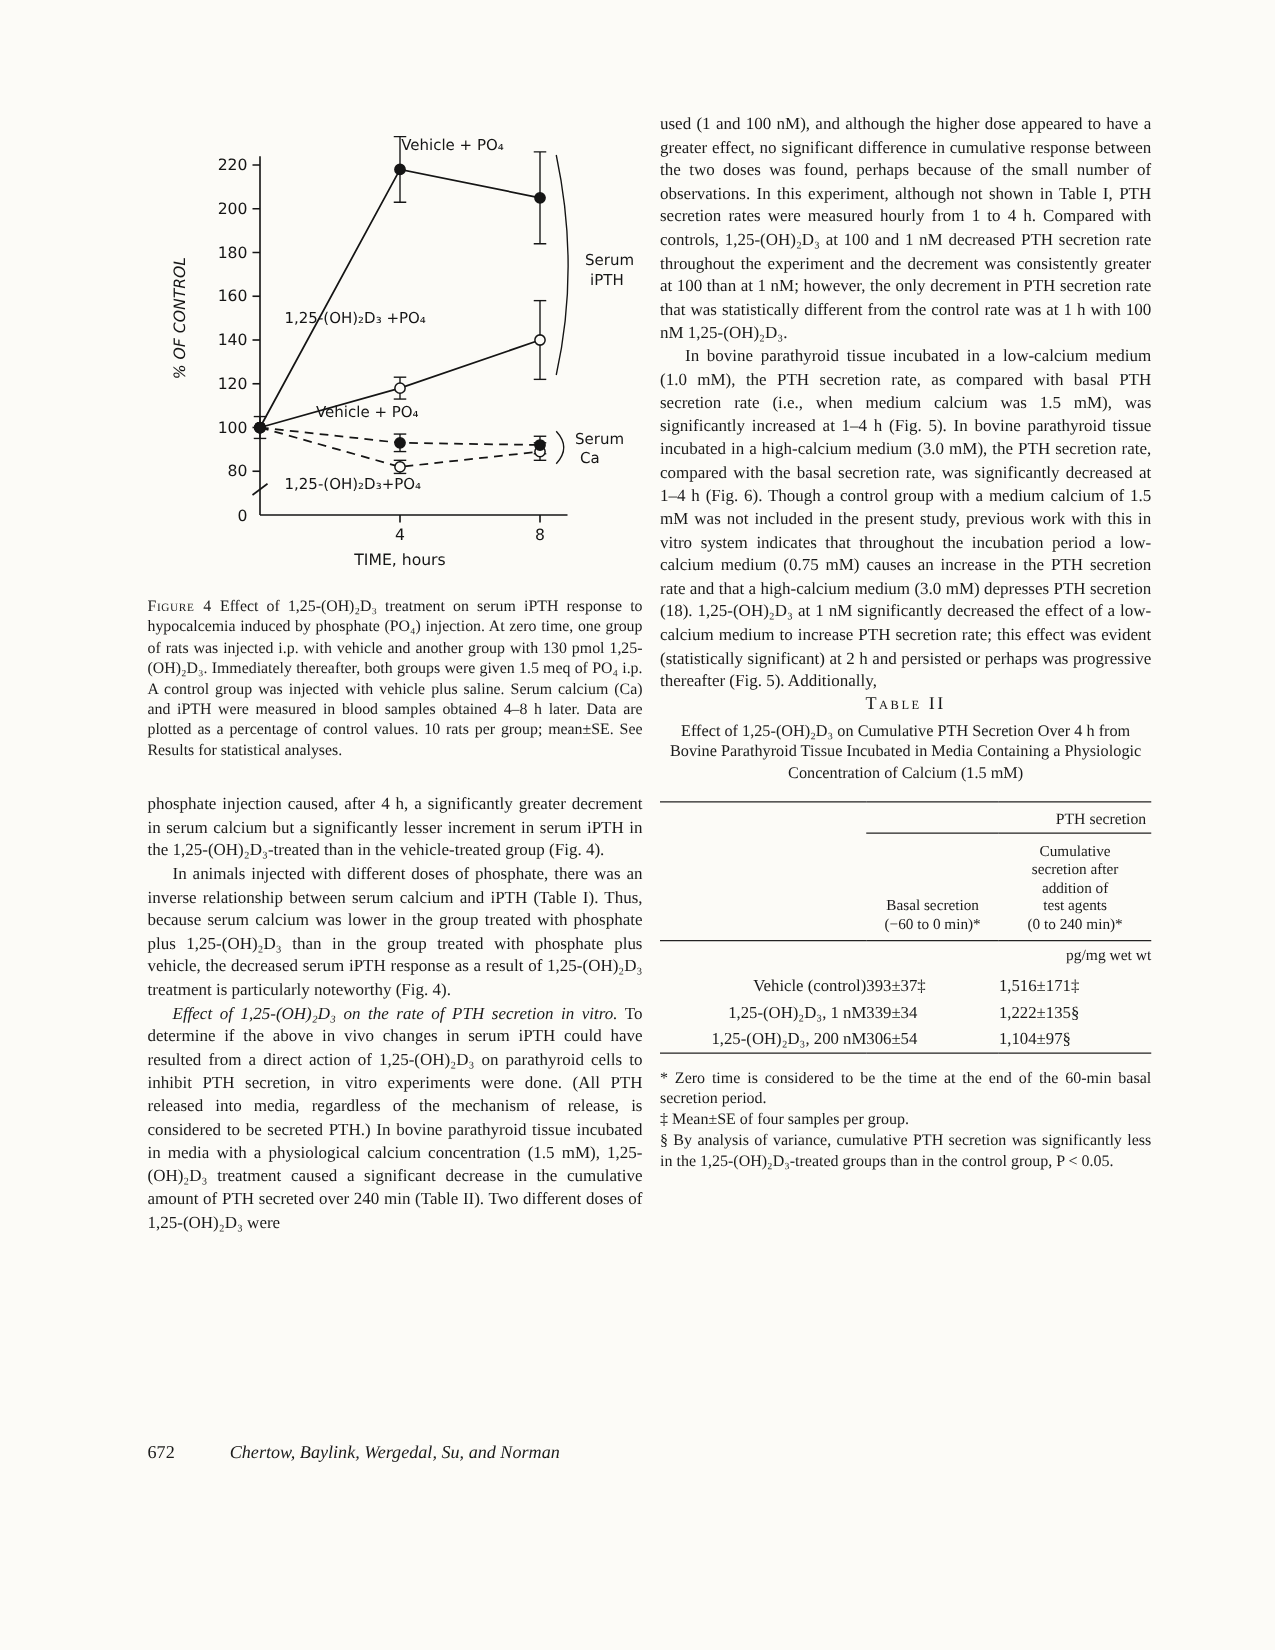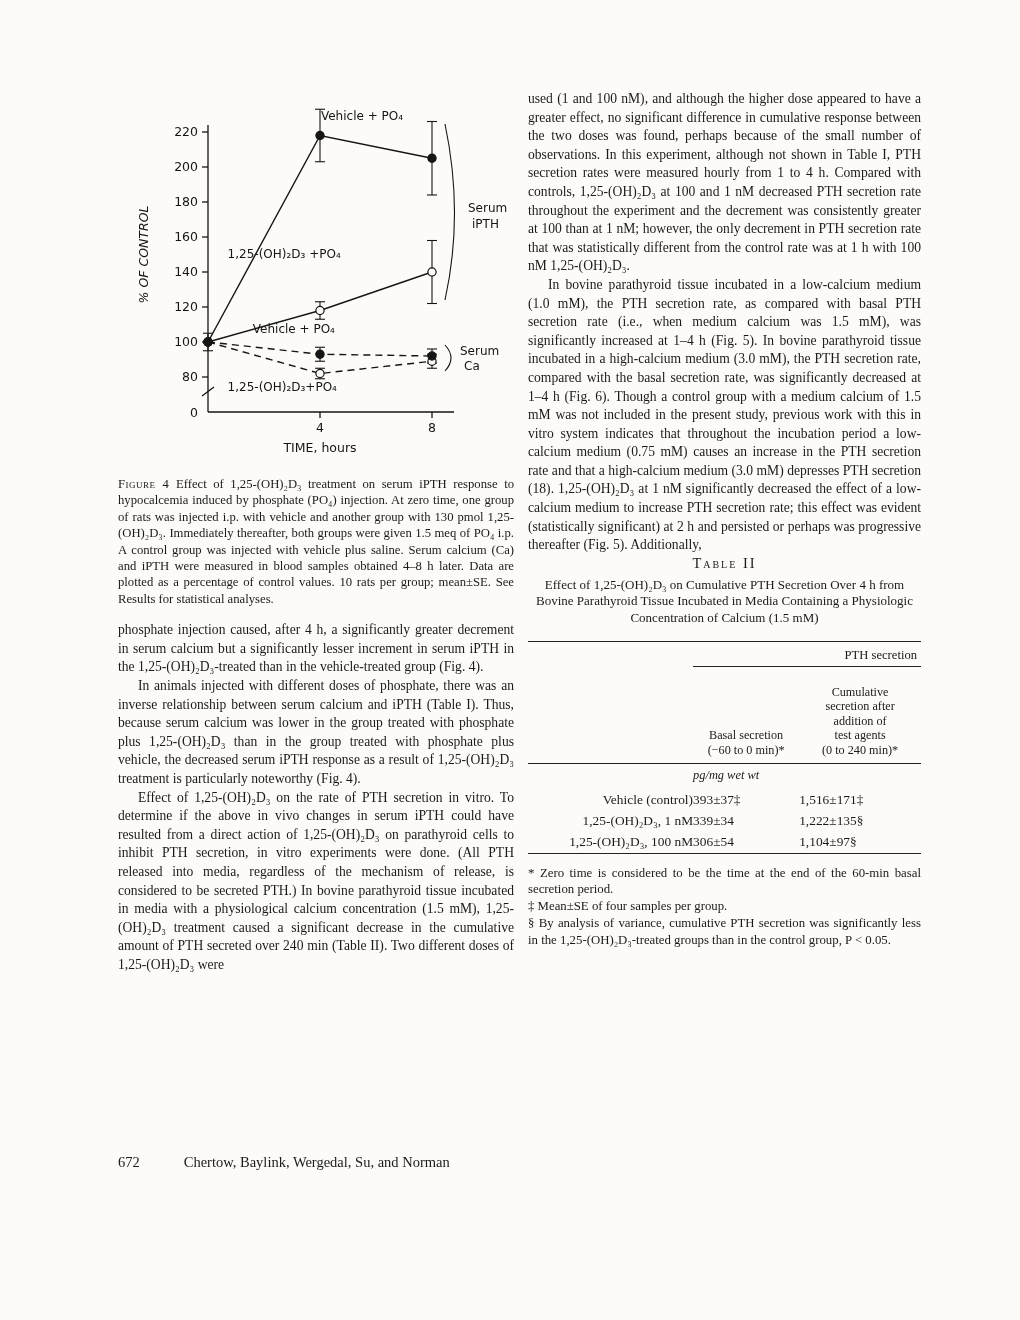--- a/index.html
+++ b/index.html
@@ -5,25 +5,25 @@
   *{box-sizing:border-box}
   html,body{margin:0;padding:0;background:#e8e8e8}
   .page{position:relative;width:1020px;height:1320px;background:#fcfbf7;color:#1a1a1a;
         font-family:"Liberation Serif","DejaVu Serif",serif;overflow:hidden}
   .col{position:absolute;top:90px}
   .col.left{left:118px;width:396px}
   .col.right{left:528px;width:393px}
 
   p.body{margin:0;font-size:13.6px;line-height:18.6px;text-align:justify;text-indent:20px}
   p.body.noindent{text-indent:0}
-  .ital{}
+  .ital{font-style:italic}
 
   figure{margin:0}
   .chart{margin-left:6px}
-  .caption{margin:10px 0 14px;font-size:12.7px;line-height:16.4px;text-align:justify}
+  .caption{margin:10px 0 26px;font-size:12.7px;line-height:16.4px;text-align:justify}
   .caption .cap-label{font-variant:small-caps;letter-spacing:.5px}
 
   
   .ax{stroke:#151515;stroke-width:1.3}
   .err{stroke:#151515;stroke-width:1.1}
   .ln{fill:none;stroke:#151515;stroke-width:1.4}
   .ln.dash{stroke-dasharray:7 5}
   .mk{fill:#151515;stroke:#151515;stroke-width:1.2}
   .mk.open{fill:#fcfbf7}
   .tick{font:12.5px "DejaVu Sans",sans-serif;fill:#151515}
@@ -34,22 +34,22 @@
 
   
   .tbl{}
   .tbl-label{text-align:center;font-size:14.5px;font-variant:small-caps;letter-spacing:2px}
   .tbl-title{text-align:center;font-size:13px;line-height:16.6px;margin:5px 8px 14px;}
   table.t2{width:100%;border-collapse:collapse;font-size:13.4px;
            border-top:1.4px solid #222;border-bottom:1.4px solid #222}
   .t2 td{padding:2px 4px;vertical-align:bottom}
   .t2 .group{text-align:right;border-bottom:1px solid #222;font-size:12.6px;padding:6px 4px 3px}
   .t2 tr.heads td{border-bottom:1px solid #222}
-  .t2 .colhead{font-size:12.2px;line-height:14.6px;white-space:pre-line;text-align:center;padding:18px 2px 5px}
-  .t2 .unitcell{text-align:left;font-style:italic;font-size:12.4px;padding:4px 0 7px}
+  .t2 .colhead{font-size:12.2px;line-height:14.6px;white-space:pre-line;text-align:center;padding:7px 2px 5px}
+  .t2 .unitcell{text-align:right;font-size:12.4px;padding:4px 0 7px}
   .t2 .rowlabel{text-align:right;padding:2px 0 3px}
   .t2 .num{text-align:left;padding:2px 0 3px}
   .footnotes{margin-top:11px;font-size:12.8px;line-height:16.8px;text-align:justify}
   .footnotes p{margin:0}
 
   .footer{position:absolute;left:118px;top:1154px;font-size:14.5px}
   .footer .pagenum{margin-right:44px}
 </style>
 </head>
 <body>
@@ -189,21 +189,21 @@
             <td class="rowlabel">Vehicle (control)</td>
             <td class="num">393±37‡</td>
             <td class="num">1,516±171‡</td>
           </tr>
           <tr>
             <td class="rowlabel">1,25-(OH)₂D₃, 1 nM</td>
             <td class="num">339±34</td>
             <td class="num">1,222±135§</td>
           </tr>
           <tr>
-            <td class="rowlabel">1,25-(OH)₂D₃, 100 nM</td>
+            <td class="rowlabel">1,25-(OH)₂D₃, 200 nM</td>
             <td class="num">306±54</td>
             <td class="num">1,104±97§</td>
           </tr>
         </tbody>
       </table>
 
       <div class="footnotes">
         <p>* Zero time is considered to be the time at the end of the 60-min basal secretion period.</p>
         <p>‡ Mean±SE of four samples per group.</p>
         <p>§ By analysis of variance, cumulative PTH secretion was significantly less in the 1,25-(OH)₂D₃-treated groups than in the control group, P &lt; 0.05.</p>

